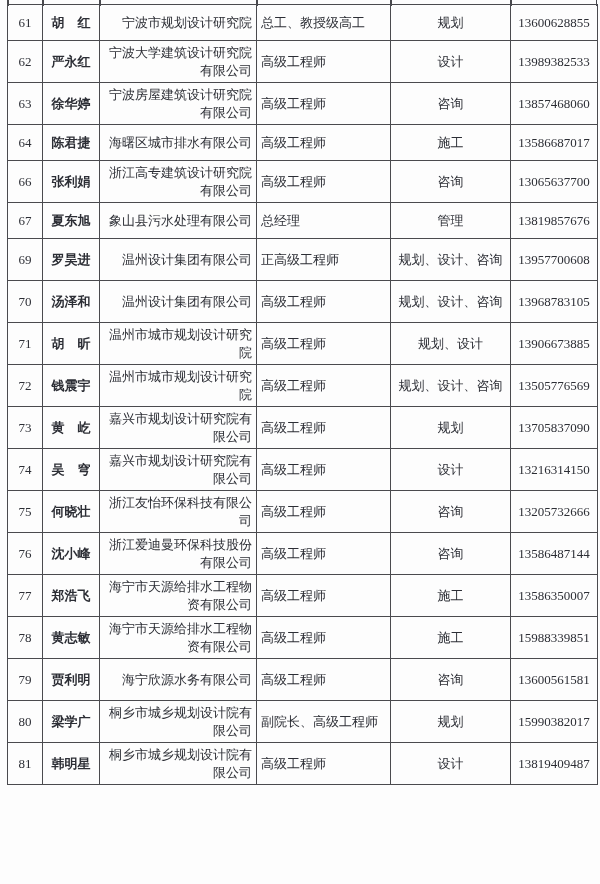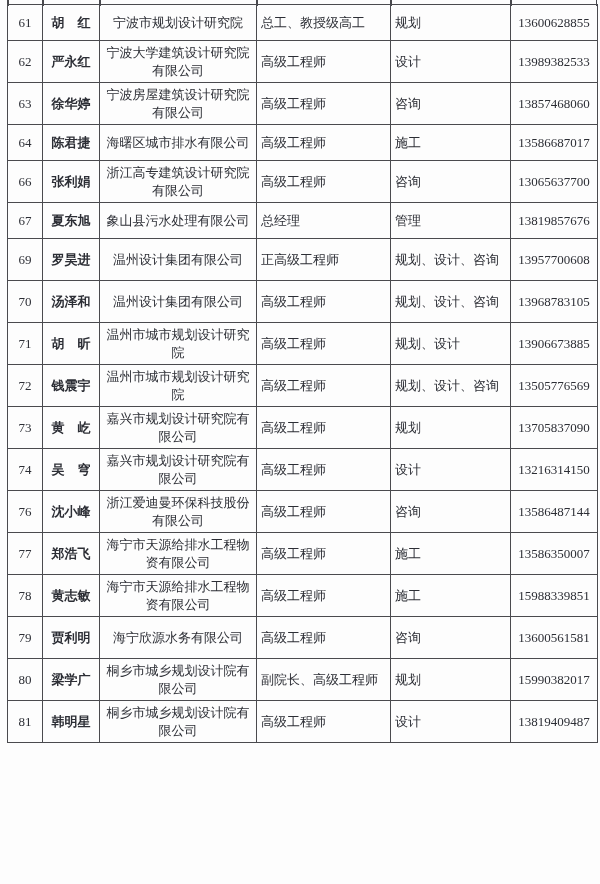--- a/index.html
+++ b/index.html
@@ -46,23 +46,23 @@
     line-height: 18px;
     padding: 2px 4px;
     vertical-align: middle;
     overflow: hidden;
     word-break: break-all;
   }
   table.directory tr { height: 42px; }
   table.directory tr.compact { height: 36px; }
   .c-no     { text-align: center; }
   .c-name   { text-align: center; font-weight: bold; }
-  .c-org    { text-align: center; padding-left: 7px; padding-right: 3px; }
+  .c-org    { text-align: right; padding-left: 7px; padding-right: 3px; }
   .c-title  { text-align: left; padding-left: 8px; }
-  .c-field  { text-align: left; padding-left: 8px; }
+  .c-field  { text-align: center; padding-left: 8px; }
   .c-phone  { text-align: center; margin-top: 28px; }
 </style>
 </head>
 <body>
 
 <div class="page">
   <div id="stubs">
       <div class="stub" style="left: 7px;"></div>
       <div class="stub" style="left: 42px;"></div>
       <div class="stub" style="left: 99px;"></div>
@@ -171,20 +171,28 @@
         </tr>
         <tr>
           <td class="c-no">74</td>
           <td class="c-name">吴　穹</td>
           <td class="c-org">嘉兴市规划设计研究院有限公司</td>
           <td class="c-title">高级工程师</td>
           <td class="c-field">设计</td>
           <td class="c-phone">13216314150</td>
         </tr>
         <tr>
+          <td class="c-no">75</td>
+          <td class="c-name">何晓壮</td>
+          <td class="c-org">浙江友怡环保科技有限公司</td>
+          <td class="c-title">高级工程师</td>
+          <td class="c-field">咨询</td>
+          <td class="c-phone">13205732666</td>
+        </tr>
+        <tr>
           <td class="c-no">76</td>
           <td class="c-name">沈小峰</td>
           <td class="c-org">浙江爱迪曼环保科技股份有限公司</td>
           <td class="c-title">高级工程师</td>
           <td class="c-field">咨询</td>
           <td class="c-phone">13586487144</td>
         </tr>
         <tr>
           <td class="c-no">77</td>
           <td class="c-name">郑浩飞</td>

